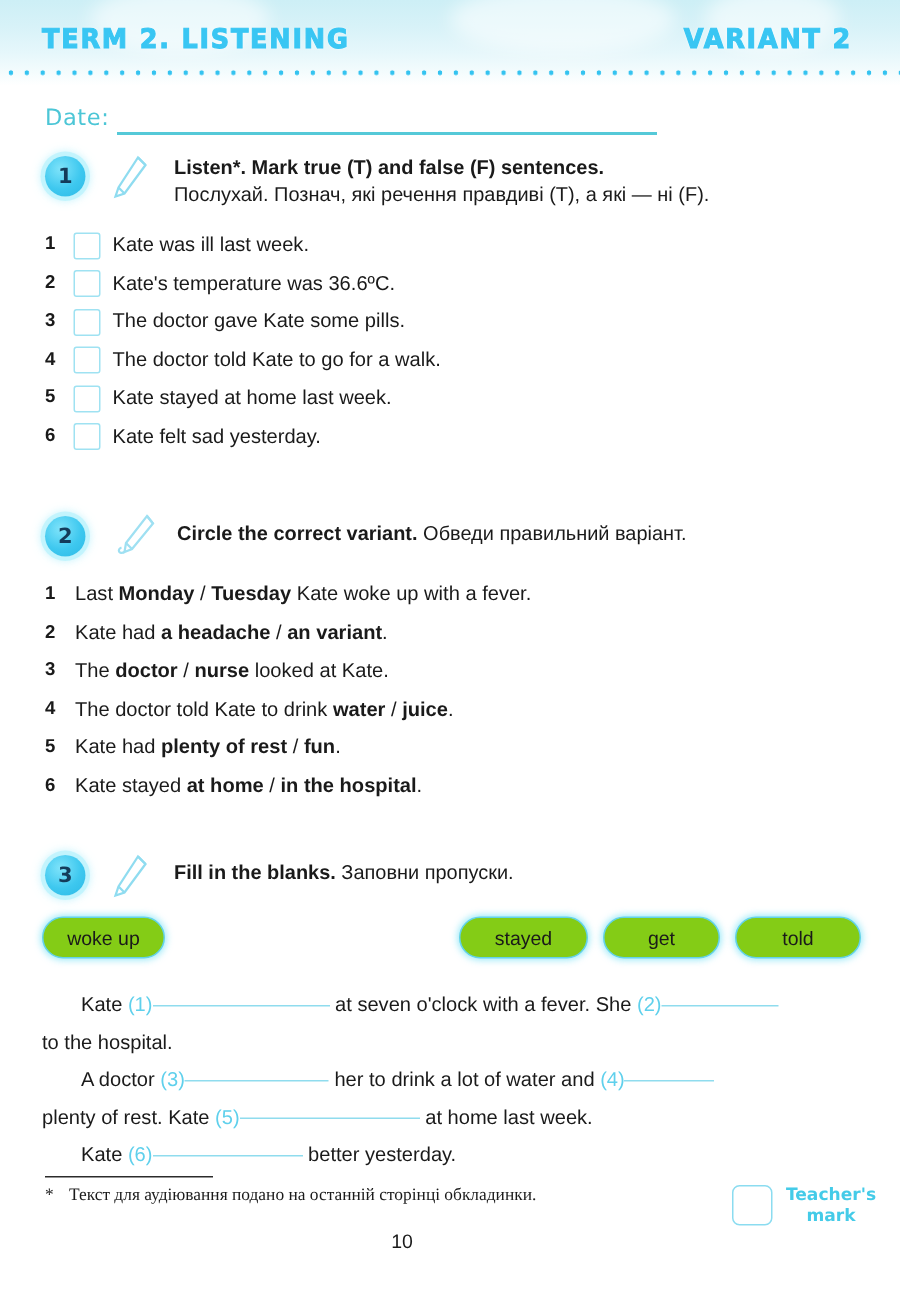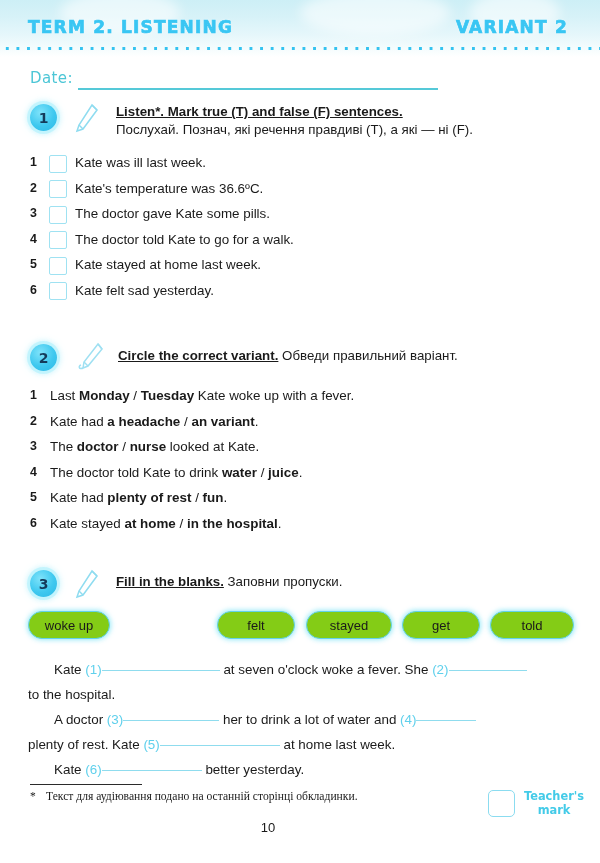--- a/index.html
+++ b/index.html
@@ -129,21 +129,21 @@
     height: 32px;
   }
   .task-text {
     position: absolute;
     left: 86px;
     top: 0px;
     width: 460px;
     font-size: 13.3px;
     line-height: 16.5px;
   }
-  .task-text .en { font-weight: bold; text-decoration: underline; }
+  .task-text .en { font-weight: bold; }
   .task-text .ua { font-weight: normal; }
   .task-text .line2 { display: block; margin-top: 1px; }
 
   
   .qlist { position: absolute; left: 30px; width: 545px; }
   .qrow {
     position: relative;
     height: 25.6px;
     font-size: 13.4px;
     line-height: 25.6px;
@@ -403,29 +403,28 @@
     </svg>
   </span>
   <div class="task-text" style="top:4px;">
     <span class="en">Fill in the blanks.</span>
     <span class="ua">Заповни пропуски.</span>
   </div>
 </div>
 
 <div class="wordbank">
   <div class="chip" style="left:0px;   width:80px;">woke up</div>
-  <div class="chip" style="left:189px; width:76px;">felt</div>
   <div class="chip" style="left:278px; width:84px;">stayed</div>
   <div class="chip" style="left:374px; width:76px;">get</div>
   <div class="chip" style="left:462px; width:82px;">told</div>
 </div>
 
 <div class="gapfill">
   <p>
-    <span class="indent"></span><span>Kate </span><span class="gnum">(1)</span><span class="blank" style="width:118px;"></span><span> at seven o'clock woke a fever. She </span><span class="gnum">(2)</span><span class="blank" style="width:78px;"></span>
+    <span class="indent"></span><span>Kate </span><span class="gnum">(1)</span><span class="blank" style="width:118px;"></span><span> at seven o'clock with a fever. She </span><span class="gnum">(2)</span><span class="blank" style="width:78px;"></span>
   </p>
   <p>
     <span>to the hospital.</span>
   </p>
   <p>
     <span class="indent"></span><span>A doctor </span><span class="gnum">(3)</span><span class="blank" style="width:96px;"></span><span> her to drink a lot of water and </span><span class="gnum">(4)</span><span class="blank" style="width:60px;"></span>
   </p>
   <p>
     <span>plenty of rest. Kate </span><span class="gnum">(5)</span><span class="blank" style="width:120px;"></span><span> at home last week.</span>
   </p>

